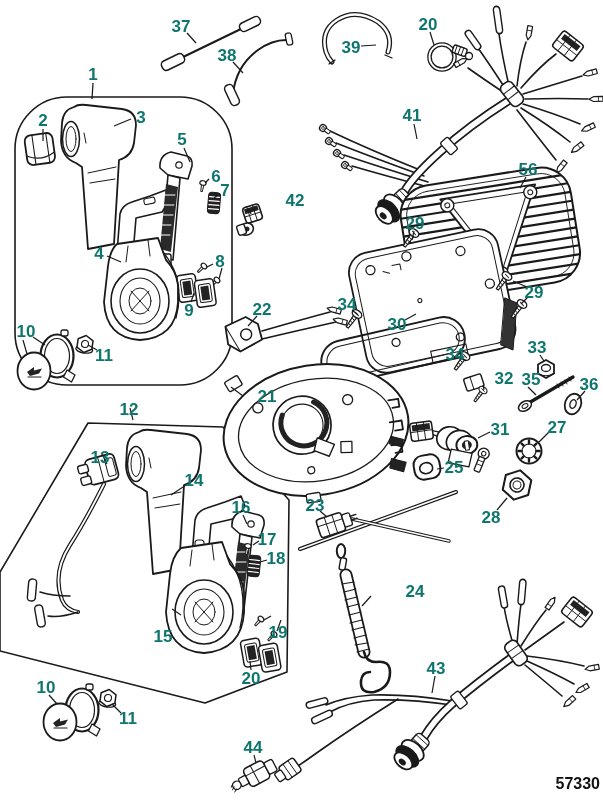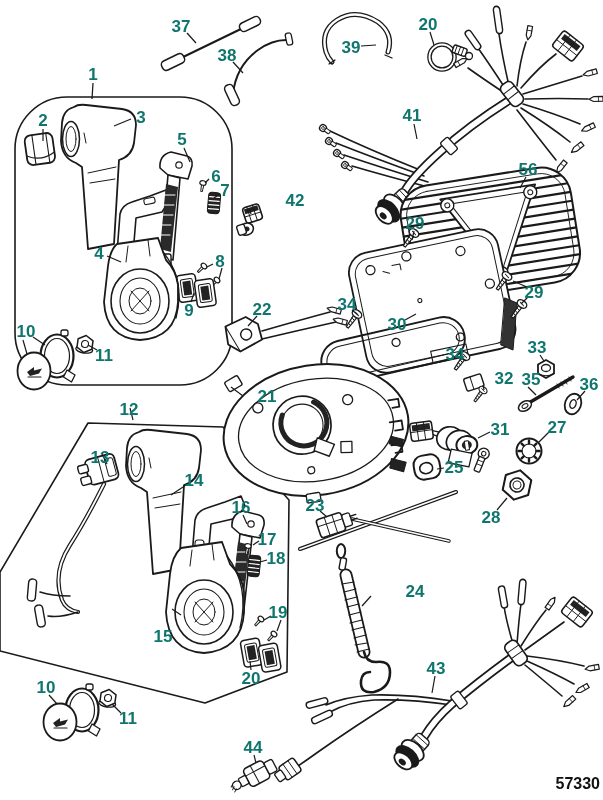--- a/index.html
+++ b/index.html
@@ -518,21 +518,21 @@
       <div class="callout" style="left: 189px; top: 310px;">9</div>
       <div class="callout" style="left: 26px; top: 331px;">10</div>
       <div class="callout" style="left: 104px; top: 355px;">11</div>
       <div class="callout" style="left: 129px; top: 409px;">12</div>
       <div class="callout" style="left: 100px; top: 457px;">13</div>
       <div class="callout" style="left: 194px; top: 480px;">14</div>
       <div class="callout" style="left: 163px; top: 606px; margin-top: 30px;">15</div>
       <div class="callout" style="left: 241px; top: 507px;">16</div>
       <div class="callout" style="left: 267px; top: 539px;">17</div>
       <div class="callout" style="left: 276px; top: 558px;">18</div>
-      <div class="callout" style="left: 278px; top: 612px;">19</div>
+      <div class="callout" style="left: 278px; top: 632px;">19</div>
       <div class="callout" style="left: 251px; top: 678px;">20</div>
       <div class="callout" style="left: 223px; top: 396px; margin-left: 44px;">21</div>
       <div class="callout" style="left: 262px; top: 309px;">22</div>
       <div class="callout" style="left: 315px; top: 505px;">23</div>
       <div class="callout" style="left: 379px; top: 591px; margin-left: 36px;">24</div>
       <div class="callout" style="left: 454px; top: 467px;">25</div>
       <div class="callout" style="left: 500px; top: 429px;">31</div>
       <div class="callout" style="left: 557px; top: 427px;">27</div>
       <div class="callout" style="left: 491px; top: 517px;">28</div>
       <div class="callout" style="left: 415px; top: 223px;">29</div>

